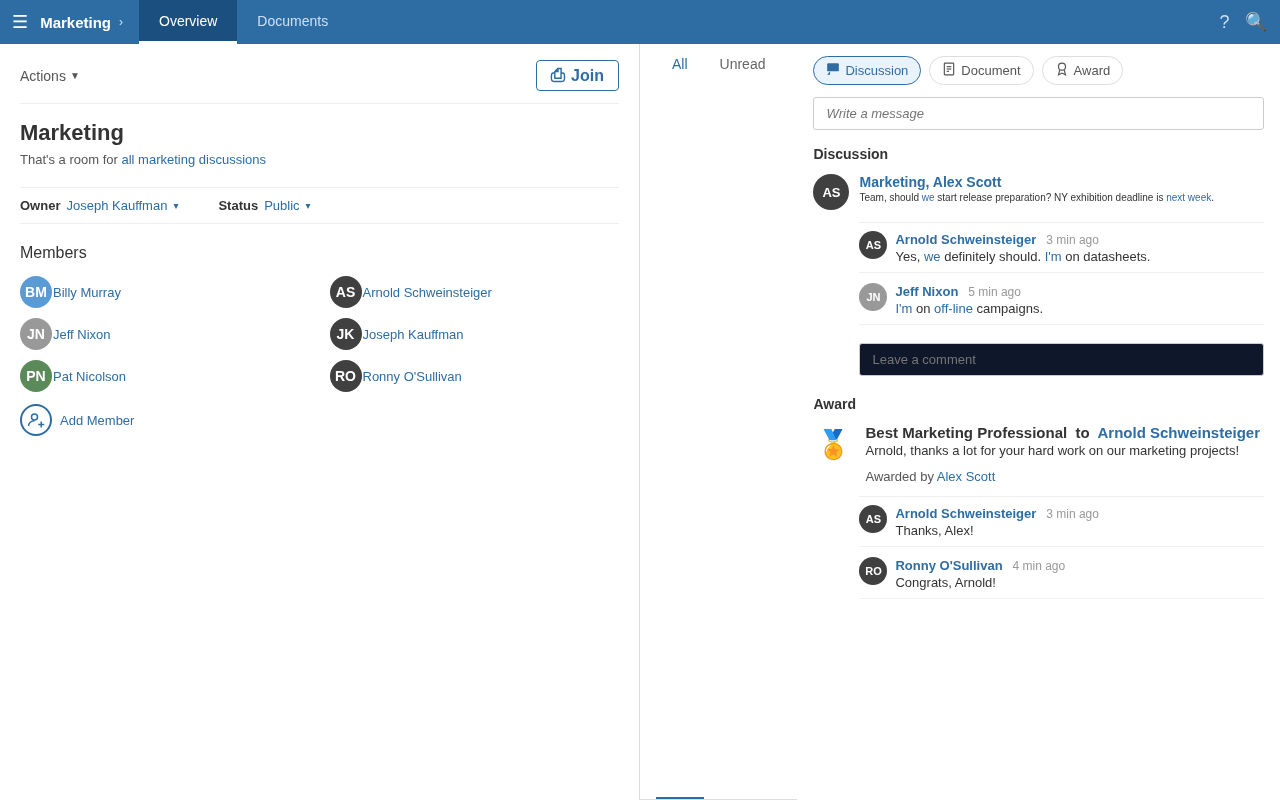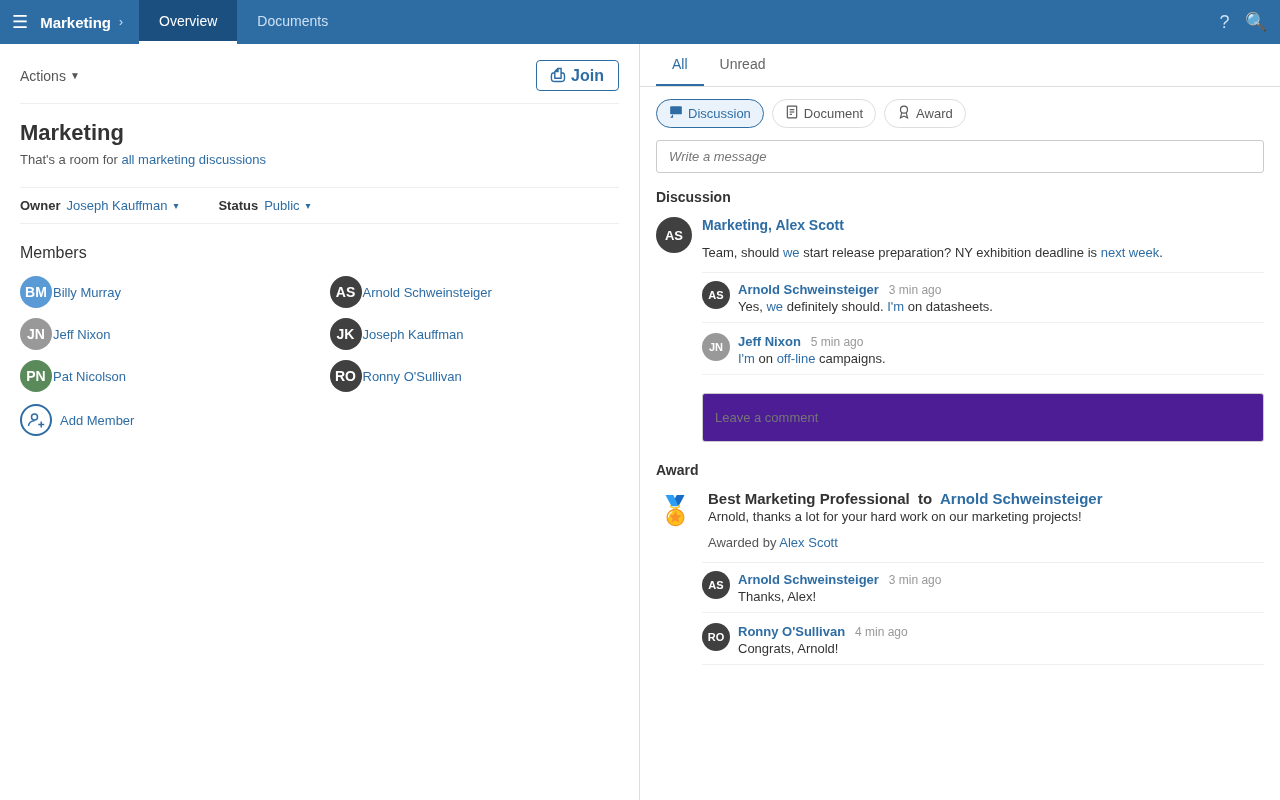--- a/index.html
+++ b/index.html
@@ -215,21 +215,20 @@
     .add-member-label {
       color: #2e6da4;
       font-size: 13px;
     }
 
     
     .right-panel {
       flex: 1;
       background: #fff;
       display: flex;
-      flex-direction: column;
       overflow-y: auto;
     }
     .right-tabs {
       display: flex;
       border-bottom: 1px solid #ddd;
       padding: 0 16px;
       background: #fff;
       flex-shrink: 0;
     }
     .right-tab {
@@ -319,23 +318,23 @@
     }
     .post-body {
       flex: 1;
     }
     .post-author {
       font-size: 14px;
       font-weight: bold;
       color: #2e6da4;
     }
     .post-text {
-      font-size: 13px;
-      color: #333;
-      margin-top: 12px;
+      font-size: 10px;
+      color: #333;
+      margin-top: 2px;
     }
     .post-text .highlight {
       color: #2e6da4;
     }
 
     
     .comments-section {
       margin-left: 46px;
       border-top: 1px solid #eee;
       padding-top: 8px;
@@ -380,27 +379,27 @@
       margin-top: 2px;
     }
     .comment-text .highlight {
       color: #2e6da4;
     }
 
     .leave-comment {
       margin-left: 46px;
       border: 1px solid #ccc;
       border-radius: 3px;
-      padding: 16px 12px;
+      padding: 8px 12px;
       width: calc(100% - 46px);
       color: #aaa;
       font-size: 13px;
       margin-top: 8px;
       margin-bottom: 20px;
-      background: #4c1d95;
+      background: #0f172a;
     }
 
     
     .award-post {
       display: flex;
       gap: 12px;
       margin-bottom: 12px;
     }
     .award-icon-wrap {
       width: 40px;

